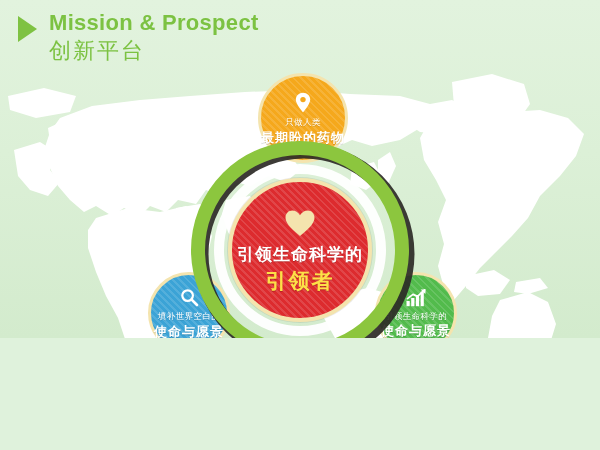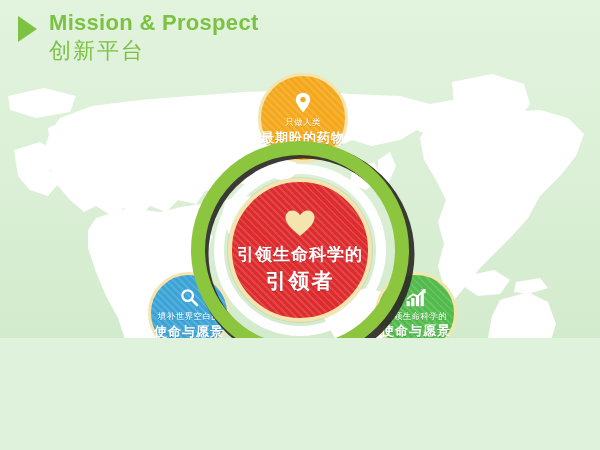--- a/index.html
+++ b/index.html
@@ -55,21 +55,21 @@
     align-items:center;justify-content:center;line-height:1;}
   
   #center-node{
     left:228px;top:178px;width:144px;height:144px;
     background:#dd2b2e;border:4px solid #f4e4ae;
     box-shadow:0 0 0 1px rgba(0,0,0,.08);
   }
   #center-heart{margin-bottom:9px;}
   .c-line1{color:#ffffff;font-size:17px;font-weight:bold;letter-spacing:1px;
            text-shadow:0 1px 0 rgba(0,0,0,.18);margin-bottom:7px;}
-  .c-line2{color:#ffffff;font-size:21px;font-weight:bold;letter-spacing:2px;
+  .c-line2{color:#fde047;font-size:21px;font-weight:bold;letter-spacing:2px;
            text-shadow:0 1px 0 rgba(0,0,0,.18);}
   
   #top-node{
     left:258px;top:73px;width:90px;height:90px;
     background:#f5a81c;border:3px solid #f4e4ae;
   }
   #left-node{
     left:148px;top:272px;width:82px;height:82px;
     background:#3ba3d6;border:3px solid #f4e4ae;
   }

